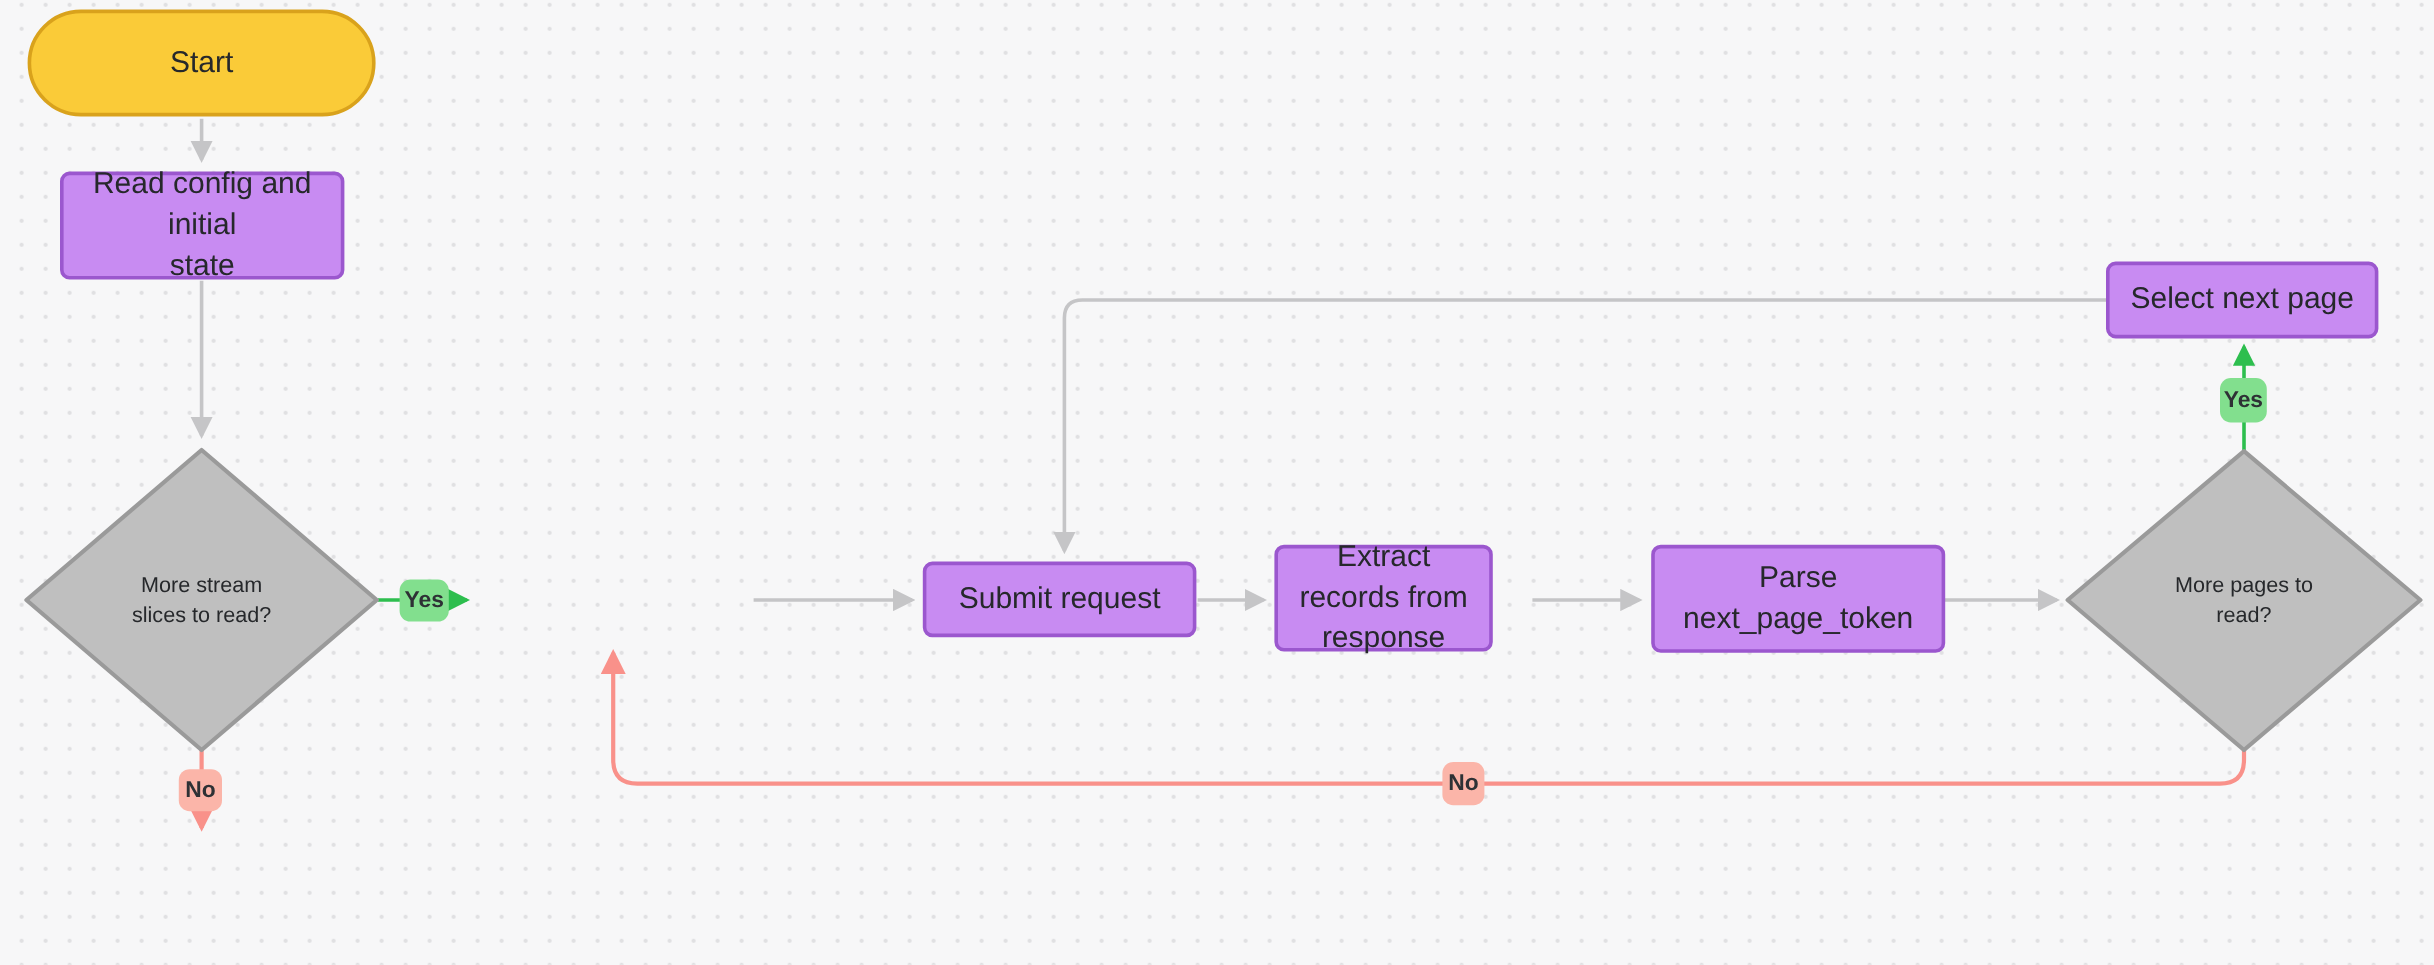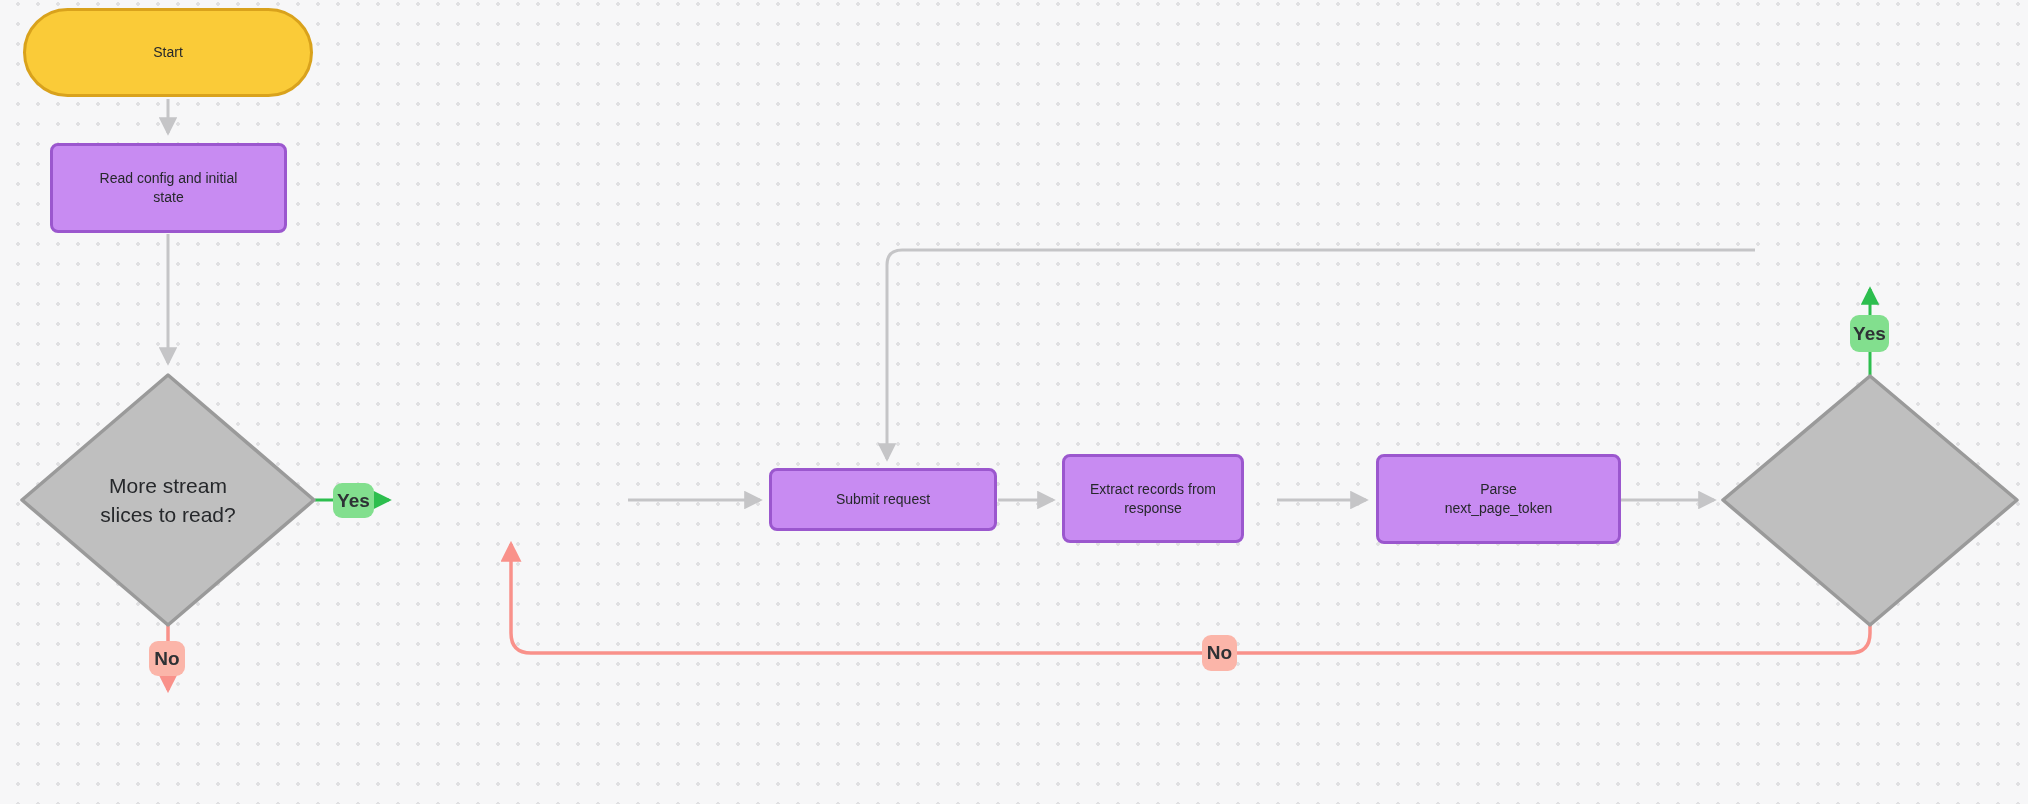--- a/index.html
+++ b/index.html
@@ -25,38 +25,38 @@
     fill:var(--decision_fill,#BFBFBF);
     stroke:var(--decision_border,#9A9A9A);
     stroke-width:3.5px;
     stroke-linejoin:round;
   }
   .node{
     position:absolute;
     box-sizing:border-box;
     display:flex;align-items:center;justify-content:center;
     text-align:center;
-    font-size:14px;line-height:1.35;
+    font-size:25px;line-height:1.35;
     color:var(--node_text,#26282B);
     white-space:pre-line;
     padding:0 10px;
   }
   .terminal{border-radius:46px;border:3px solid;}
   .process{
     border-radius:8px;
     border:3px solid var(--process_border,#9B57CE);
     background:var(--process_fill,#C88BF2);
   }
   .start-node{background:var(--start_fill,#FACB38);border-color:var(--start_border,#D9A21C);}
   .end-node{background:var(--end_fill,#F5857C);border-color:var(--end_border,#D4685E);}
   .dlabel{
     position:absolute;
     display:flex;align-items:center;justify-content:center;
     text-align:center;
-    font-size:21px;line-height:1.4;
+    font-size:18px;line-height:1.4;
     color:var(--node_text,#26282B);
     white-space:pre-line;
   }
   .badge{
     position:absolute;
     box-sizing:border-box;
     display:flex;align-items:center;justify-content:center;
     border-radius:9px;
     font-size:19px;font-weight:600;
     color:#2E3135;
@@ -108,21 +108,24 @@
 
 
   <div class="node process" style="left:769px;top:468px;width:228px;height:63px;">Submit request</div>
 
   <div class="node process" style="left:1062px;top:454px;width:182px;height:89px;">Extract records from
 response</div>
 
   <div class="node process" style="left:1376px;top:454px;width:245px;height:90px;">Parse
 next_page_token</div>
 
+  <div class="dlabel" style="left:1750px;top:445px;width:240px;height:110px;">More pages to
+read?</div>
 
+  <div class="node process" style="left:1755px;top:218px;width:227px;height:64px;">Select next page</div>
 
 
   <div class="badge badge-yes" style="left:333px;top:483px;width:41px;height:35px;">Yes</div>
 
   <div class="badge badge-no" style="left:149px;top:641px;width:36px;height:35px;">No</div>
 
   <div class="badge badge-yes" style="left:1850px;top:315px;width:39px;height:37px;">Yes</div>
 
   <div class="badge badge-no" style="left:1202px;top:635px;width:35px;height:36px;">No</div>
 

